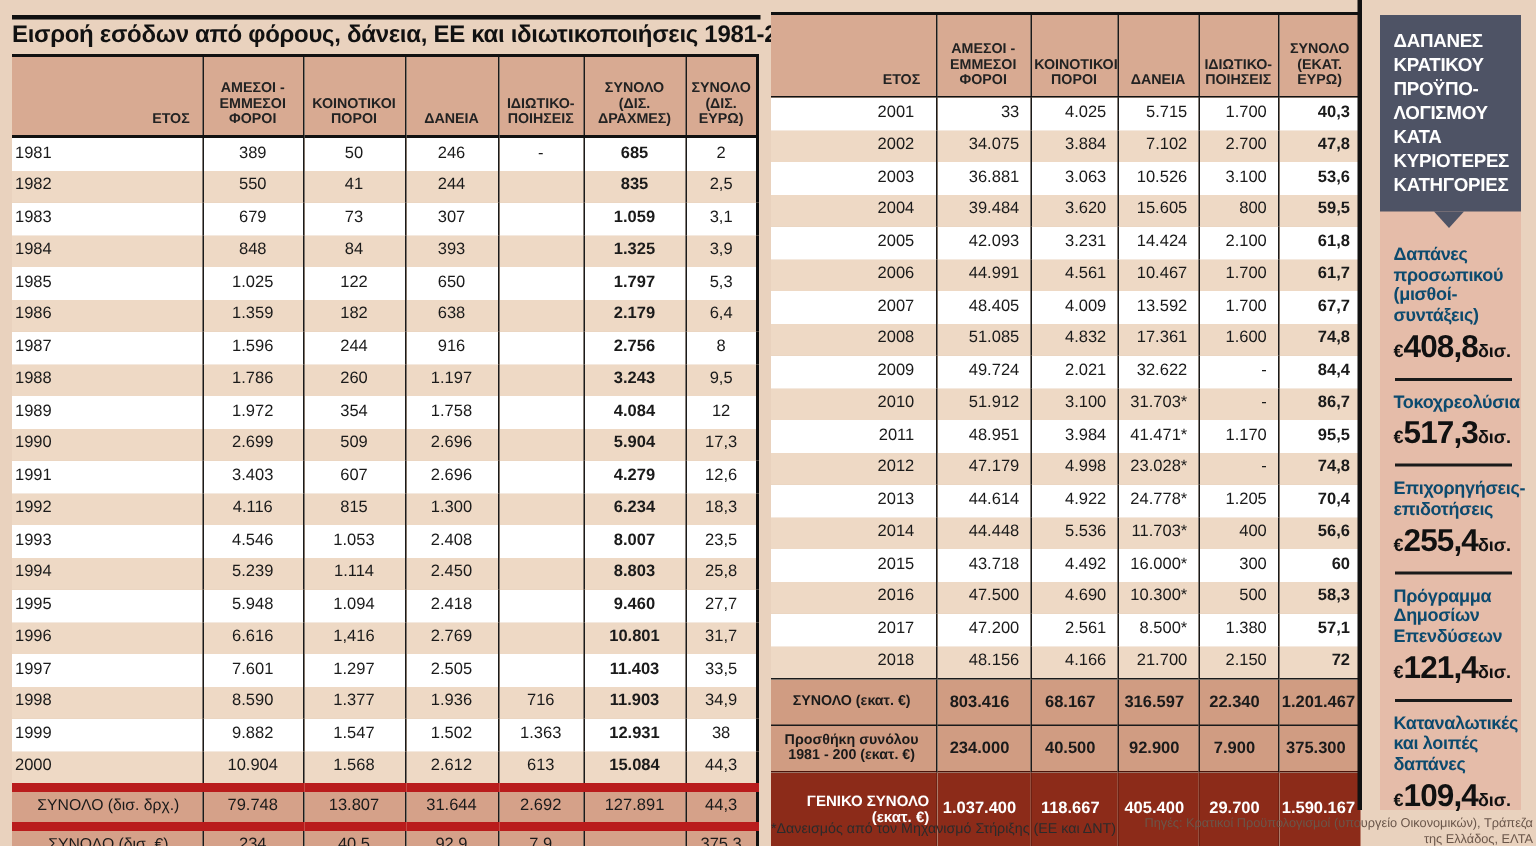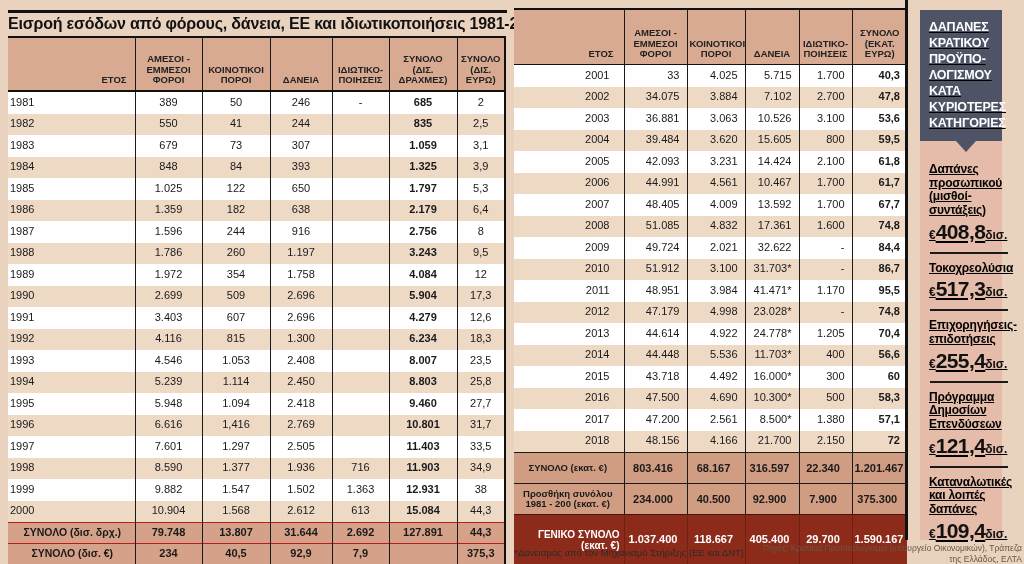--- a/index.html
+++ b/index.html
@@ -30,21 +30,21 @@
   
   #left-wrap{position:absolute;left:8px;top:36px;}
   table.lt{width:497px;border-top:2px solid #111;border-bottom:3px solid #111;border-right:2px solid #111;}
   .lt th{height:48px;}
   .lt th:first-child{text-align:right;padding-right:8px;}
   .lt td{height:21.5px;}
   .lt td:first-child{text-align:left;padding-right:27px;}
   .lt td:not(:first-child){text-align:center;}
   .lt td:nth-child(6){font-weight:700;}
   .lt th{border-bottom:2px solid #111;}
-  .lt tr.total td{background:var(--total-bg-left);font-weight:700;border-top:1px solid #b91c1c;
+  .lt tr.total td{background:var(--total-bg-left);font-weight:400;border-top:6px solid #b91c1c;
     height:20px;font-size:11px;}
   .lt tr.total td:first-child{text-align:center;padding-right:0;font-size:10.5px;}
 
   
   #right-wrap{position:absolute;left:514px;top:8px;}
   table.rt{width:393px;border-top:2.5px solid #111;}
   .rt th{height:50px;border-bottom:1.5px solid #111;}
   .rt th:first-child{text-align:right;padding-right:10px;}
   .rt td{height:21.5px;text-align:right;padding-right:7px;}
   .rt td:first-child{padding-right:14px;}
@@ -57,27 +57,27 @@
   .rt tr.grand td:last-child{border-right:none;}
   .rt tr.grand td:first-child{text-align:right;font-size:10px;line-height:1.15;padding-right:4px;}
 
   
   #fn-left{position:absolute;left:514px;top:547px;font-size:9.5px;color:#2b2b2b;}
   #fn-right{position:absolute;right:2px;top:543px;width:272px;text-align:right;font-size:8.5px;
     color:#6a564a;line-height:1.3;}
 
   
   #sep-line{position:absolute;left:905px;top:0;width:3px;height:540px;background:#111;}
-  #sidebar{position:absolute;left:920px;top:10px;width:82px;height:530px;background:var(--sidebar-bg);text-decoration:underline;}
+  #sidebar{position:absolute;left:920px;top:10px;width:94px;height:530px;background:var(--sidebar-bg);}
   #sidebar-header{position:relative;background:var(--sidebar-dark);color:#fff;padding:9px 6px 10px 9px;
     font-size:12.5px;font-weight:800;line-height:1.28;white-space:pre-line;letter-spacing:-0.2px;}
   #sidebar-header::after{content:"";position:absolute;left:36px;top:100%;width:0;height:0;
     border:10px solid transparent;border-top:11px solid var(--sidebar-dark);}
   #sidebar-items{padding:22px 4px 0 9px;}
-  .sb-label{font-size:12px;font-weight:800;line-height:1.14;color:#000000;letter-spacing:-0.2px;}
+  .sb-label{font-size:12px;font-weight:800;line-height:1.14;color:#0c4a6e;letter-spacing:-0.2px;}
   .sb-value{margin-top:2px;display:flex;align-items:baseline;color:#111;}
   .sb-cur{font-size:12px;font-weight:800;}
   .sb-num{font-size:21px;font-weight:800;letter-spacing:-0.6px;}
   .sb-unit{font-size:12px;font-weight:800;margin-left:0;}
   .sb-divider{height:2px;background:#1a1a1a;width:78px;margin:8px 6px 8px 1px;}
 </style>
 </head>
 <body>
 
 <div id="stage">

